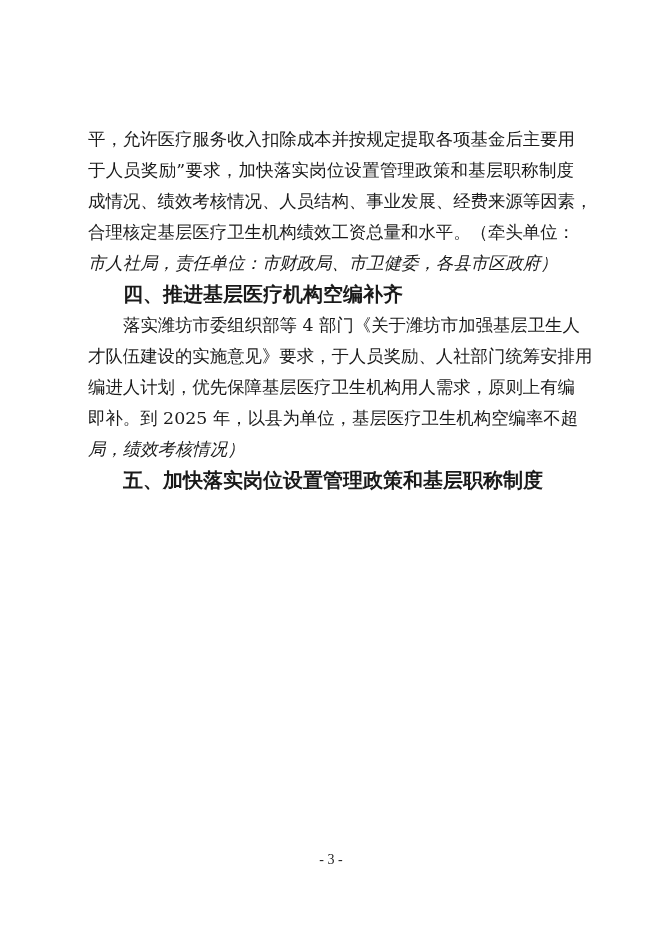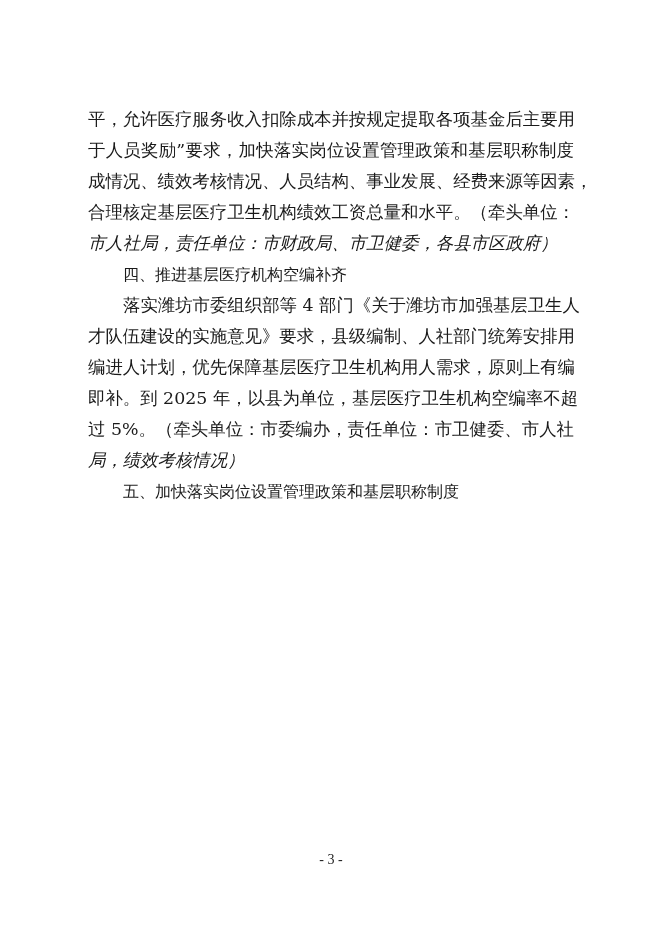--- a/index.html
+++ b/index.html
@@ -11,44 +11,44 @@
       width: 662px;
       height: 936px;
       position: relative;
       overflow: hidden;
       font-family: "DejaVu Serif", "Liberation Serif", serif;
       color: #1a1a1a;
     }
     .page {
       position: absolute;
       left: 88px;
-      top: 104px;
+      top: 124px;
       width: 486px;
     }
     .line {
       height: 31px;
       line-height: 31px;
       font-size: 17.4px;
       white-space: nowrap;
       text-align: justify;
       text-align-last: justify;
       letter-spacing: 0;
     }
     .line.last {
       text-align-last: left;
       font-style: italic;
     }
     .line.indent {
       padding-left: 35px;
     }
     .heading {
       font-family: "DejaVu Sans", "Liberation Sans", sans-serif;
-      font-weight: normal;
+      font-weight: bold;
       text-align-last: left;
-      font-size: 16px;
+      font-size: 20px;
     }
     .page-number {
       position: absolute;
       top: 852px;
       left: 0;
       width: 662px;
       text-align: center;
       font-family: "Liberation Serif", "DejaVu Serif", serif;
       font-size: 14px;
       color: #222;
@@ -64,24 +64,23 @@
     <div class="line">于人员奖励”要求，加快落实岗位设置管理政策和基层职称制度</div>
     <div class="line">成情况、绩效考核情况、人员结构、事业发展、经费来源等因素，</div>
     <div class="line">合理核定基层医疗卫生机构绩效工资总量和水平。（牵头单位：</div>
     <div class="line last">市人社局，责任单位：市财政局、市卫健委，各县市区政府）</div>
   </div>
 
   <div class="line indent heading">四、推进基层医疗机构空编补齐</div>
 
   <div>
     <div class="line indent">落实潍坊市委组织部等 4 部门《关于潍坊市加强基层卫生人</div>
-    <div class="line">才队伍建设的实施意见》要求，县级编制、人社部门统筹安排用</div>
+    <div class="line">才队伍建设的实施意见》要求，于人员奖励、人社部门统筹安排用</div>
     <div class="line">编进人计划，优先保障基层医疗卫生机构用人需求，原则上有编</div>
     <div class="line">即补。到 2025 年，以县为单位，基层医疗卫生机构空编率不超</div>
-    <div class="line">过 5%。（牵头单位：市委编办，责任单位：市卫健委、市人社</div>
     <div class="line last">局，绩效考核情况）</div>
   </div>
 
   <div class="line indent heading">五、加快落实岗位设置管理政策和基层职称制度</div>
 
 
 
 </div>
 
 <div class="page-number">- 3 -</div>

